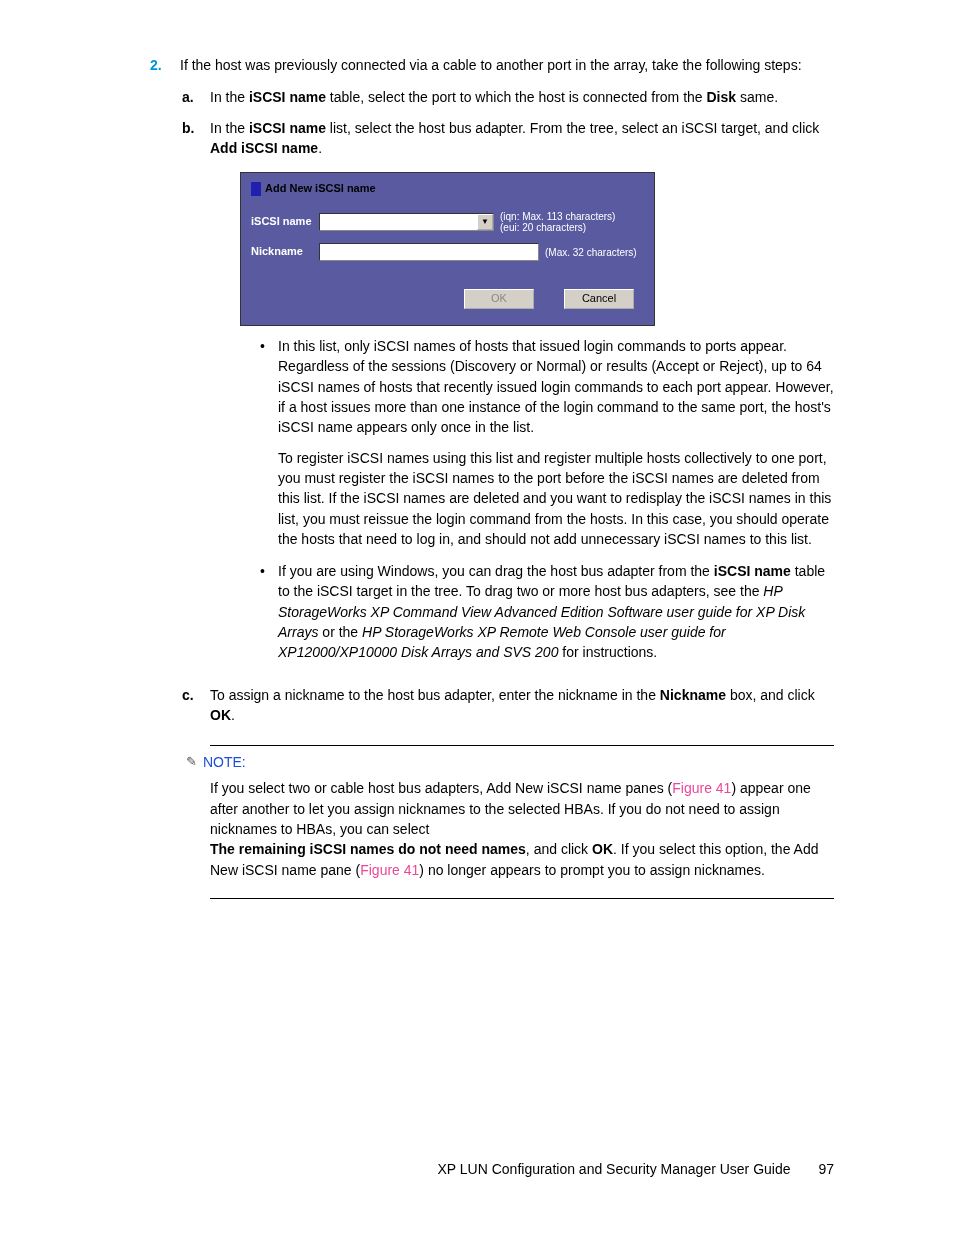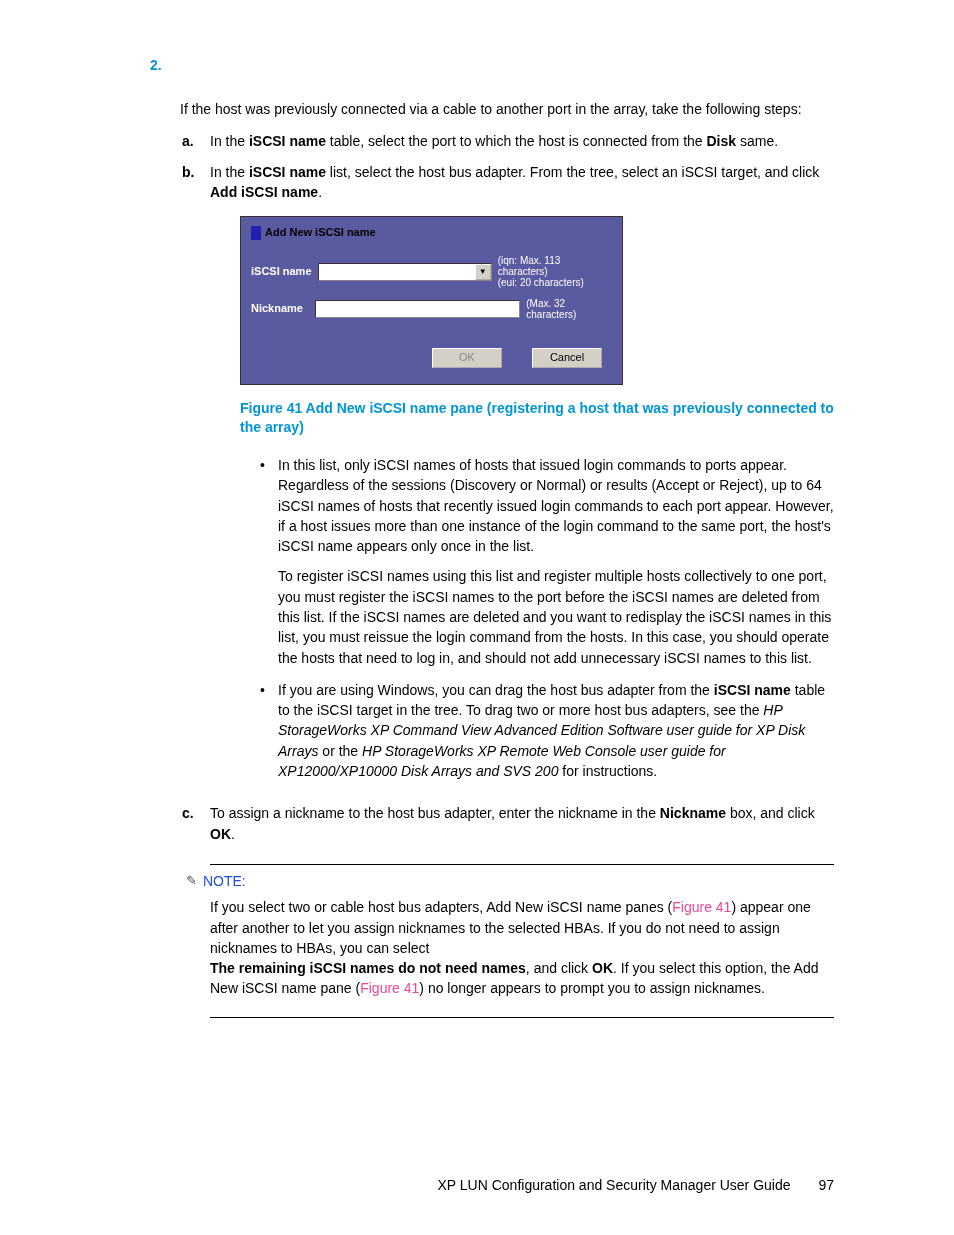--- a/index.html
+++ b/index.html
@@ -9,31 +9,31 @@
     line-height: 1.45;
     color: #000;
     background: #fff;
     width: 954px;
     height: 1235px;
     position: relative;
     padding: 55px 120px 40px 150px;
   }
   .step2 { display: flex; }
   .step2-num { color: #0096d6; font-weight: bold; width: 30px; flex-shrink: 0; }
-  .step2-body { flex: 1; margin-top: 44px; }
+  .step2-body { flex: 1; }
   .substeps { margin-top: 12px; }
   .sub { display: flex; margin-bottom: 10px; padding-left: 2px; }
   .sub-letter { font-weight: bold; width: 28px; flex-shrink: 0; }
   .sub-body { flex: 1; }
   b { font-weight: bold; }
 
   
   .dialog-wrap { margin: 14px 0 10px 30px; }
   .dialog {
-    width: 383px;
+    width: 415px;
     background: #5a5aa0;
     border: 1px solid #333;
     padding: 8px 10px 16px 10px;
     color: #fff;
     font-size: 11px;
   }
   .dialog-title-row { display: flex; align-items: center; margin-bottom: 14px; }
   .dialog-marker { width: 10px; height: 14px; background: #2020b0; margin-right: 4px; }
   .dialog-title { color: #000; font-weight: bold; font-size: 11px; }
   .dlg-row { display: flex; align-items: center; margin-bottom: 10px; }
@@ -73,21 +73,21 @@
   .note-rule { border-top: 1px solid #000; margin-bottom: 6px; }
   .note-head-row { display: flex; align-items: center; gap: 6px; margin-bottom: 6px; margin-left: -24px; }
   .note-icon { font-size: 13px; color: #555; }
   .note-head { color: #1d4ed8; font-size: 14px; }
   .note-body { font-size: 14px; }
   .figlink { color: #ec4899; }
   .note-rule-bottom { border-top: 1px solid #000; margin-top: 18px; }
 
   .footer {
     position: absolute;
-    bottom: 40px;
+    bottom: 56px;
     right: 120px;
     font-size: 14px;
   }
   .footer-page { margin-left: 24px; }
 </style>
 </head>
 <body>
 
 <div class="step2">
   <div class="step2-num">2.</div>
@@ -130,21 +130,20 @@
                 <div class="dlg-field nick-field"></div>
                 <div class="dlg-hint">(Max. 32 characters)</div>
               </div>
               <div class="dlg-btnrow">
                 <div class="dlg-btn disabled">OK</div>
                 <div class="dlg-btn">Cancel</div>
               </div>
             </div>
           </div>
 
-          <div class="figcap">Figure 41 Add New iSCSI name pane (registering a host that was previously connected to the array)</div>
 
           <div class="bullets">
             <div class="bullet">
               <div class="bpt">•</div>
               <div class="bbody">
                 <p>In this list, only iSCSI names of hosts that issued login commands to ports appear. Regardless of the sessions (Discovery or Normal) or results (Accept or Reject), up to 64 iSCSI names of hosts that recently issued login commands to each port appear. However, if a host issues more than one instance of the login command to the same port, the host's iSCSI name appears only once in the list.</p>
                 <p>To register iSCSI names using this list and register multiple hosts collectively to one port, you must register the iSCSI names to the port before the iSCSI names are deleted from this list. If the iSCSI names are deleted and you want to redisplay the iSCSI names in this list, you must reissue the login command from the hosts. In this case, you should operate the hosts that need to log in, and should not add unnecessary iSCSI names to this list.</p>
               </div>
             </div>
             <div class="bullet">

